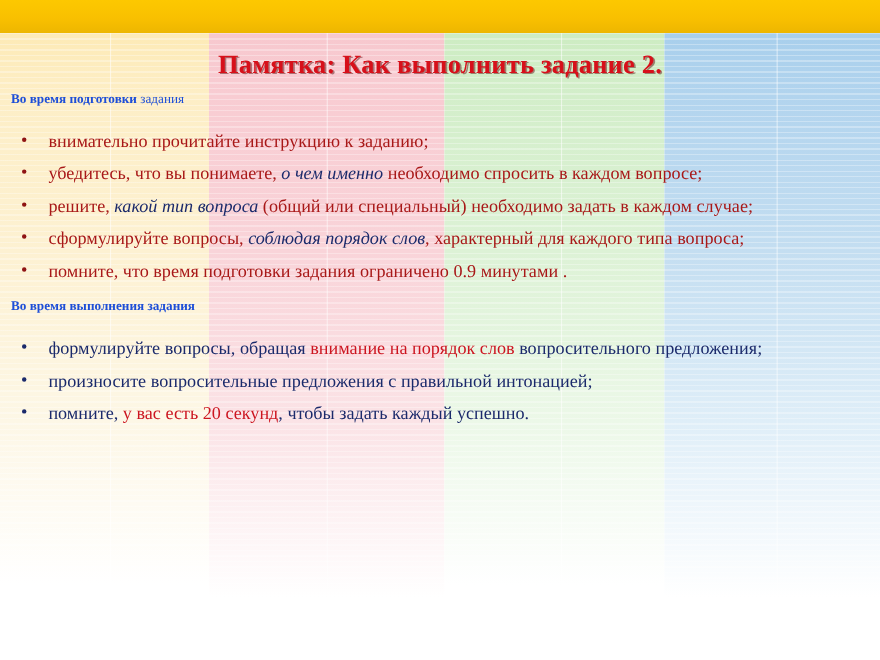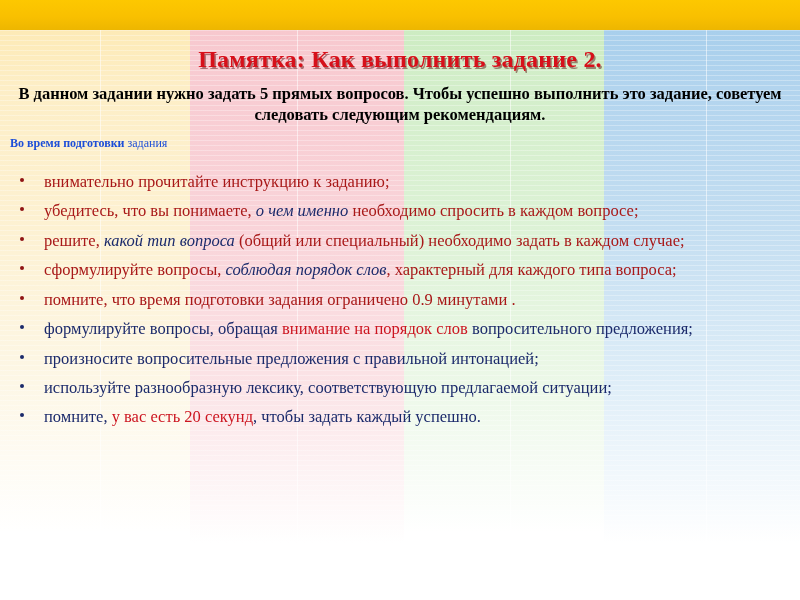--- a/index.html
+++ b/index.html
@@ -105,33 +105,34 @@
   <div id="scanlines"></div>
 </div>
 
 <div id="header-bar"></div>
 <div id="header-title">Подготовка к разделу «Говорение»</div>
 
 <div id="content">
 
   <div id="subtitle">Памятка: Как выполнить задание 2.</div>
 
-  <div id="intro">В данном задании нужно задать 5 прямых вопросов. Чтобы успешно выполнить это задание, советуем следовать следующим рекомендациям.</div>
 
   <div class="section-head">
     <b>Во время подготовки</b><span> задания</span>
   </div>
   <ul class="blist" id="list-prep">
       <li><span>внимательно прочитайте инструкцию к заданию;</span></li>
       <li><span>убедитесь, что вы понимаете, </span><span class="alt">о чем именно</span><span> необходимо спросить в каждом вопросе;</span></li>
       <li><span>решите, </span><span class="alt">какой тип вопроса</span><span> (общий или специальный) необходимо задать в каждом случае;</span></li>
       <li><span>сформулируйте вопросы, </span><span class="alt">соблюдая порядок слов</span><span>, характерный для каждого типа вопроса;</span></li>
       <li><span>помните, что время подготовки задания ограничено 0.9 минутами .</span></li>
     </ul>
 
+  <div class="section-head">
+    <b>Во время выполнения задания</b><span></span>
+  </div>
   <ul class="blist" id="list-perf">
       <li><span>формулируйте вопросы, обращая </span><span class="alt">внимание на порядок слов</span><span> вопросительного предложения;</span></li>
       <li><span>произносите вопросительные предложения с правильной интонацией;</span></li>
-      <li><span>используйте разнообразную лексику, соответствующую предлагаемой ситуации;</span></li>
       <li><span>помните, </span><span class="alt">у вас есть 20 секунд</span><span>, чтобы задать каждый успешно.</span></li>
     </ul>
 
 </div>
 
 </body></html>

